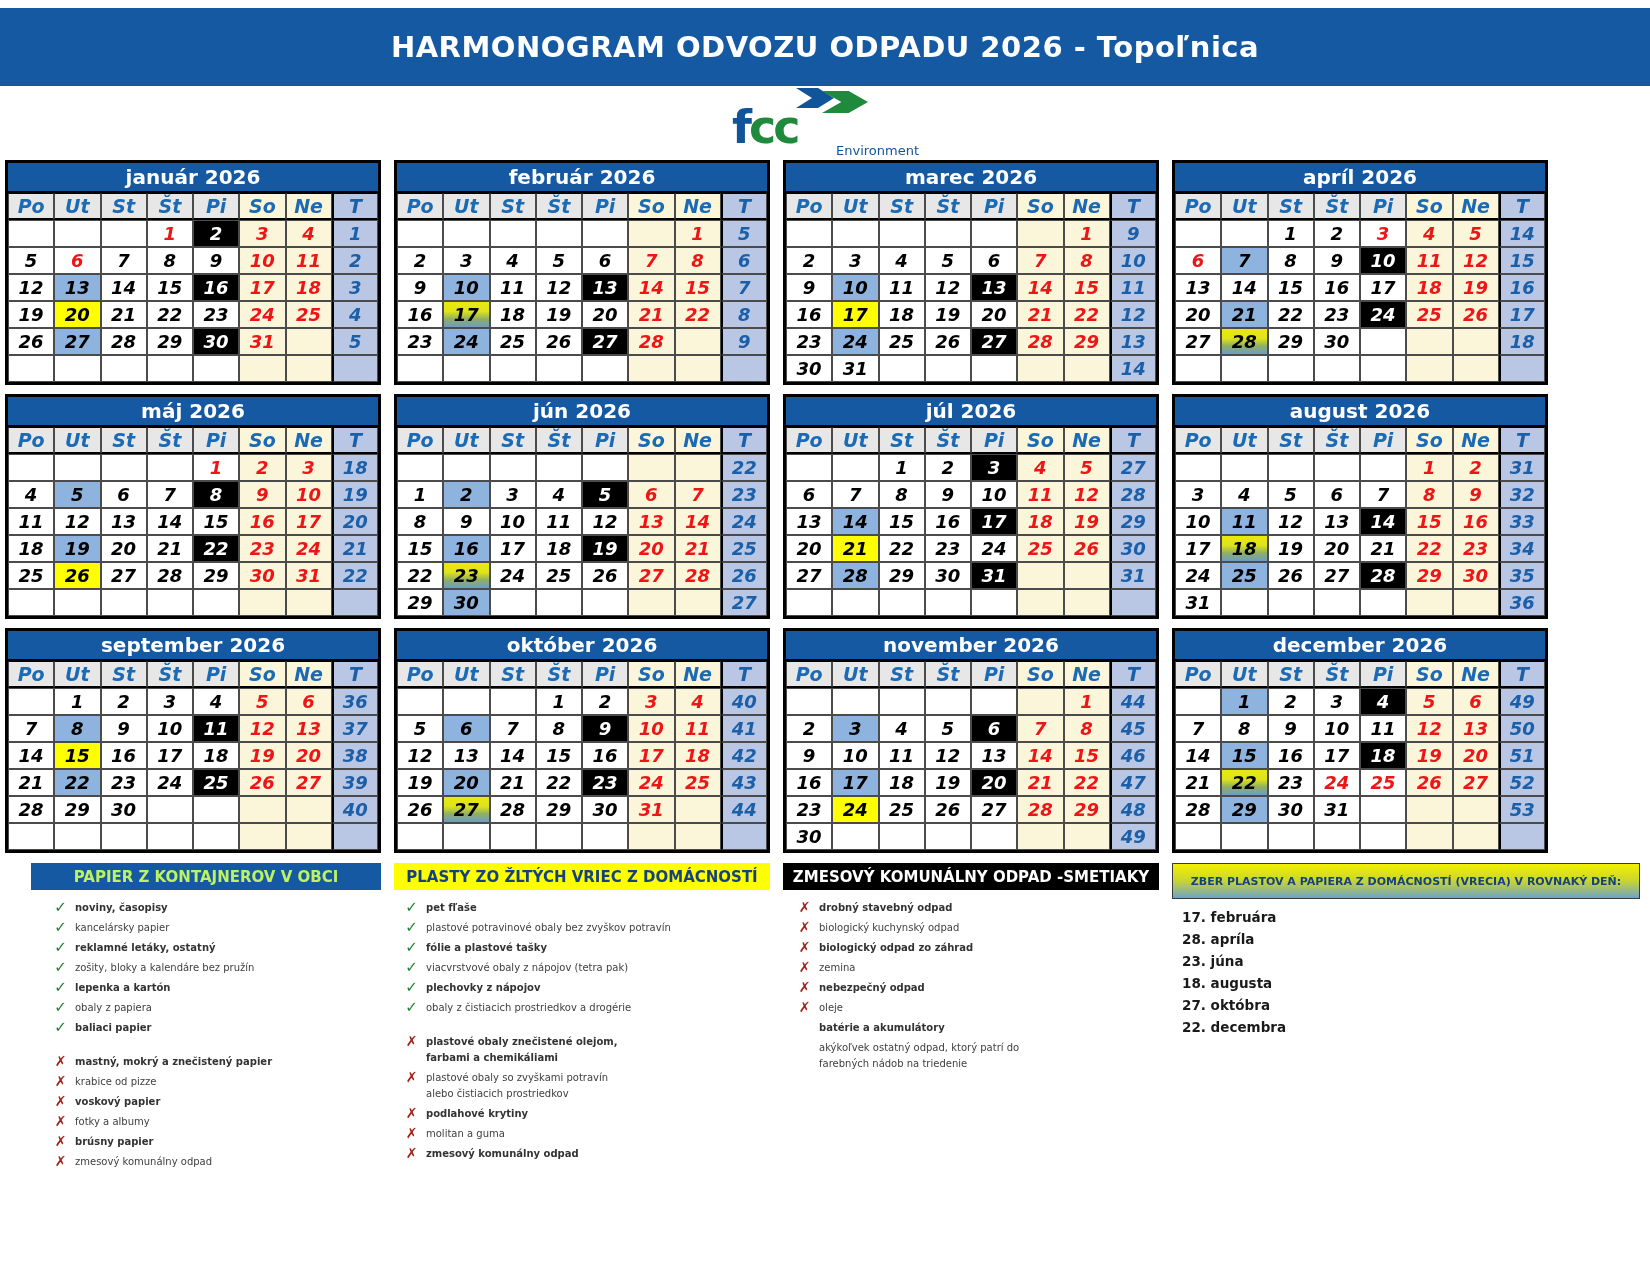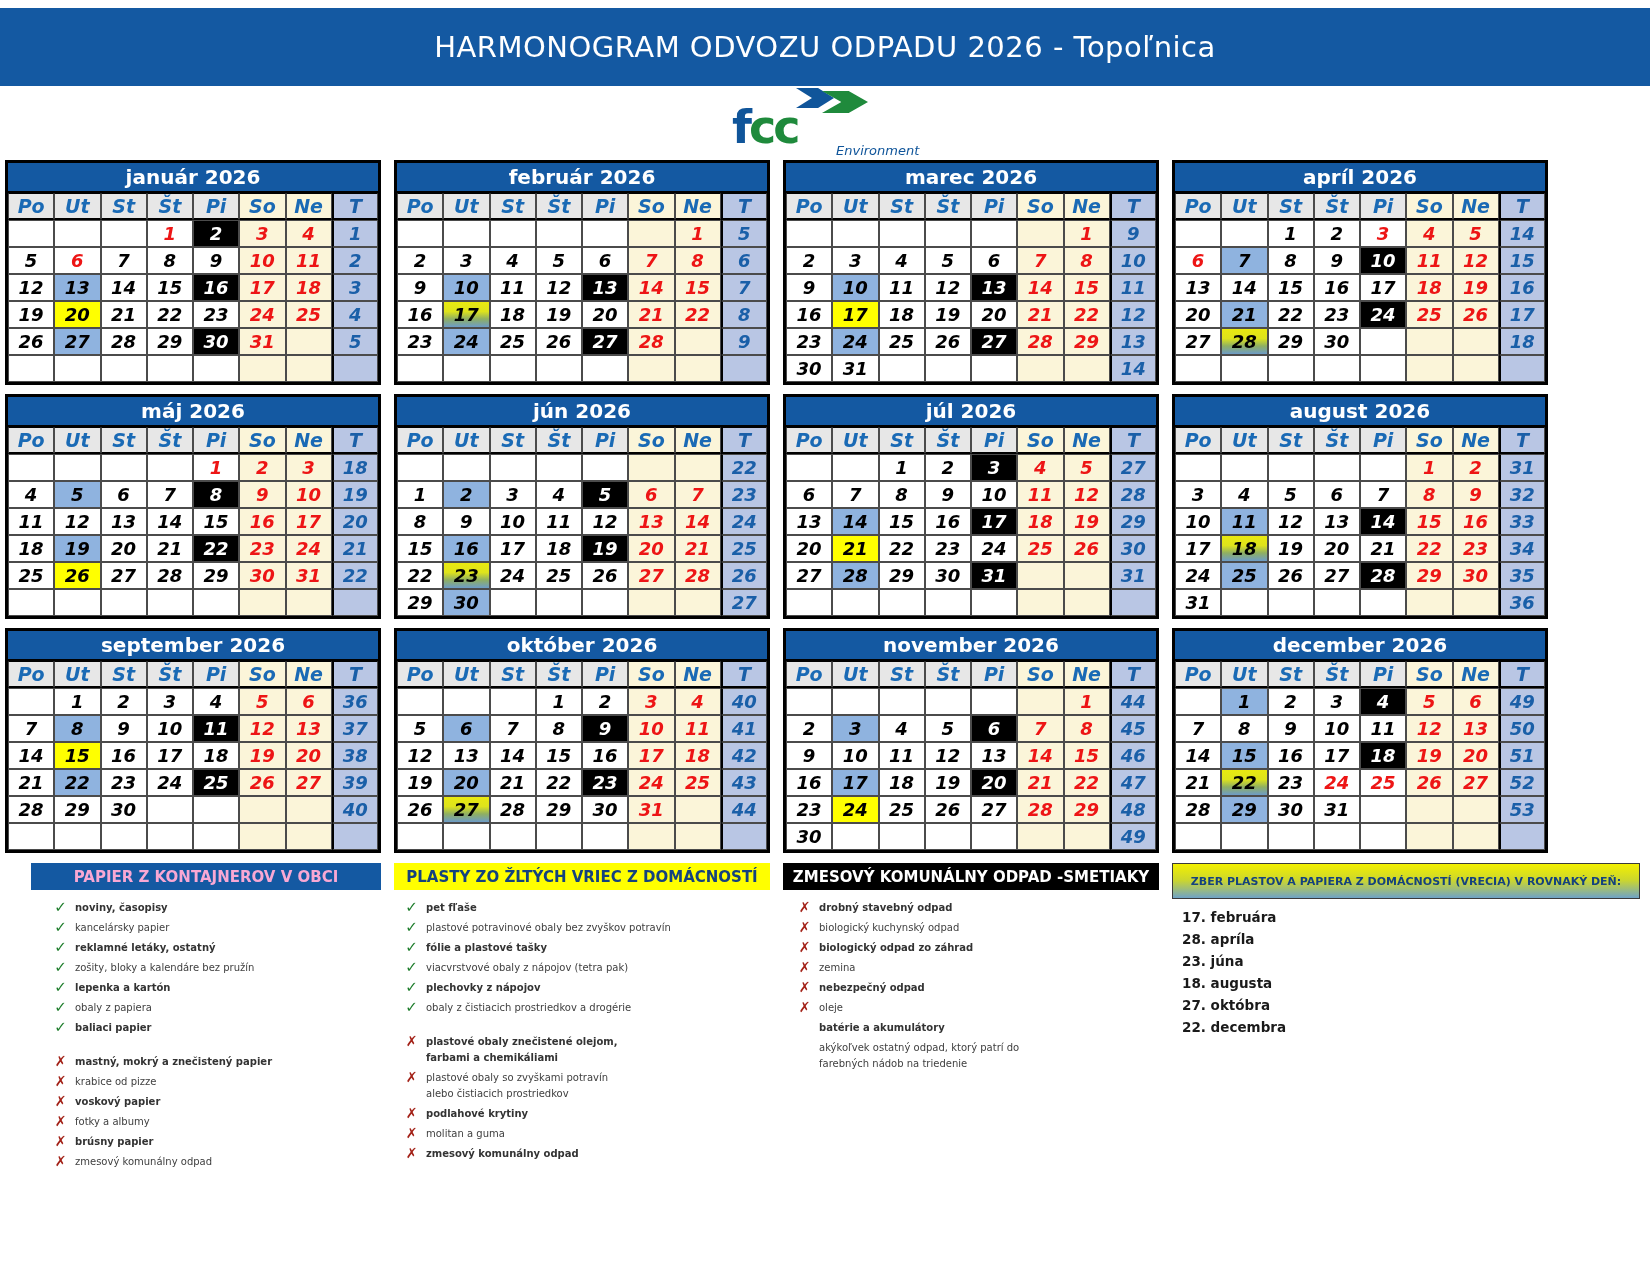--- a/index.html
+++ b/index.html
@@ -6,32 +6,32 @@
   html,body{margin:0;padding:0;}
   body{
     width:1650px;height:1275px;overflow:hidden;background:#fff;
     font-family:"DejaVu Sans","Liberation Sans",sans-serif;
     -webkit-font-smoothing:antialiased;
   }
   
   .titlebar{
     margin-top:8px;height:78px;background:var(--header-blue,#1459A2);
     color:#fff;display:flex;align-items:center;justify-content:center;
-    font-size:29px;font-weight:normal;letter-spacing:.5px;
+    font-size:29px;font-weight:bold;letter-spacing:.5px;
   }
   
   .logo-row{height:74px;display:flex;justify-content:center;align-items:center;}
   .fcc-logo{position:relative;width:230px;height:70px;}
   .arr{position:absolute;clip-path:polygon(0 0,58% 0,100% 50%,58% 100%,0 100%,42% 50%);}
   .arr-blue{left:86px;top:0;width:38px;height:20px;background:#10559A;}
   .arr-green{left:112px;top:3px;width:46px;height:22px;background:#1F8A3C;}
   .fcc-text{position:absolute;left:22px;top:14px;font-size:46px;font-weight:800;letter-spacing:-3px;line-height:50px;}
   .fcc-text .f{color:#10559A;}
   .fcc-text .c{color:#1F8A3C;}
-  .env{position:absolute;left:126px;bottom:0;font-size:13px;color:#10559A;font-style:italic;}
+  .env{position:absolute;left:126px;bottom:0;font-size:13px;color:#10559A;}
   
   .months{display:grid;grid-template-columns:repeat(4,376px);gap:9px 13px;padding-left:5px;}
   .month{border:3px solid #000;background:#fff;}
   .m-title{
     background:var(--header-blue,#1459A2);color:#fff;text-align:center;
     font-weight:bold;font-size:20px;height:28px;line-height:28px;
     border-bottom:2px solid #000;
   }
   .m-grid{display:grid;grid-template-columns:repeat(8,1fr);font-style:italic;}
   .cell{
@@ -49,21 +49,21 @@
   .c-black{background:var(--cell-black,#000);color:#fff;}
   .c-blue{background:var(--cell-blue,#8FB3DF);color:#000;}
   .c-yellow{background:var(--cell-yellow,#FFFF00);color:#000;}
   .c-grad{background:linear-gradient(180deg,#E9E910 0%,#DEE31C 38%,#8FAF62 68%,#6D9CC8 100%);color:#000;}
   
   .legends{display:grid;grid-template-columns:376px 376px 376px 468px;gap:0 13px;padding-left:5px;margin-top:10px;align-items:start;}
   .leg-head{
     min-height:27px;display:flex;align-items:center;justify-content:center;
     font-weight:bold;font-size:15px;text-align:center;padding:1px 4px;box-sizing:border-box;
   }
-  .lh-blue{background:var(--header-blue,#1459A2);color:#f9a8d4;margin-left:26px;}
+  .lh-blue{background:var(--header-blue,#1459A2);color:#bef264;margin-left:26px;}
   .lh-yellow{background:var(--cell-yellow,#FFFF00);color:#14427E;}
   .lh-black{background:#000;color:#fff;}
   .lh-grad{
     background:linear-gradient(180deg,#F3F000 0%,#CBD62E 48%,#6FA3C7 100%);
     color:#14427E;font-size:11px;line-height:15px;min-height:36px;border:1px solid #3a3a3a;
   }
   .leg-body{padding-top:10px;}
   .ind-papier{padding-left:48px;}
   .ind-plasty{padding-left:10px;}
   .ind-zmesovy{padding-left:14px;}

